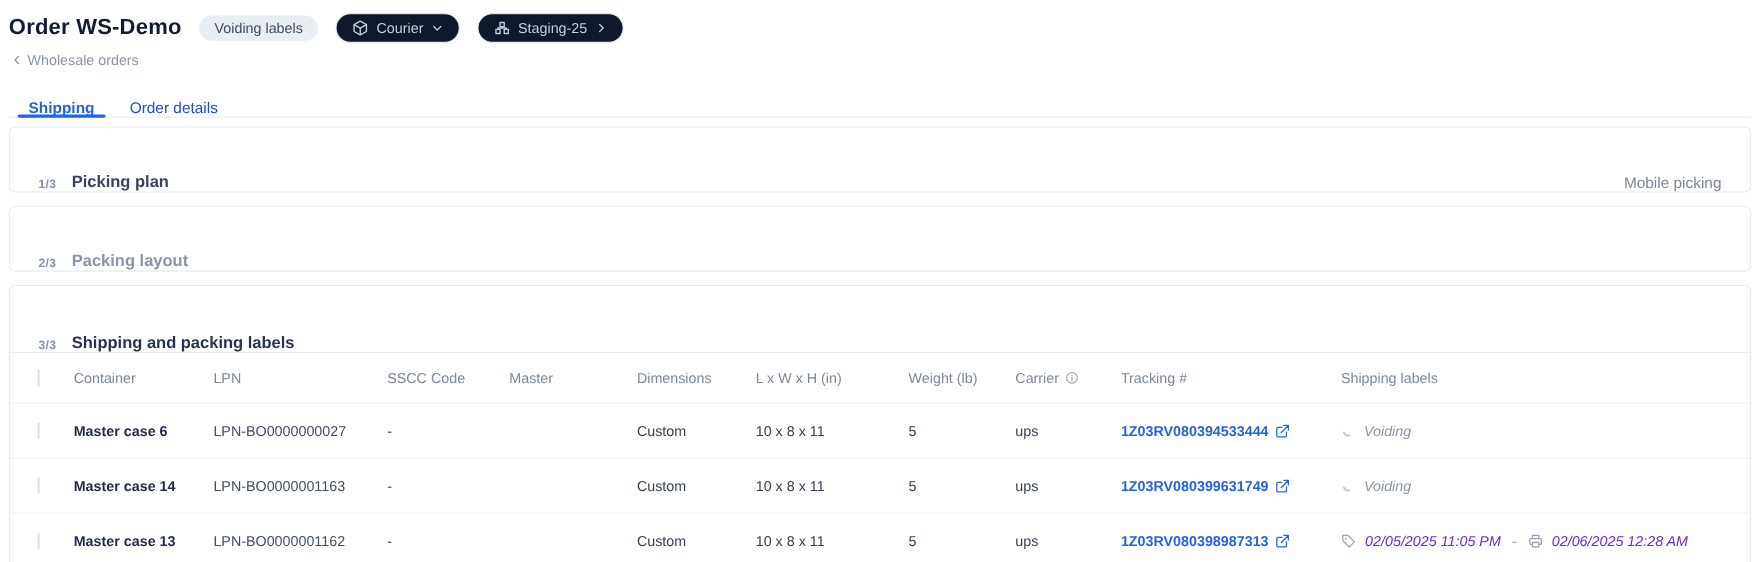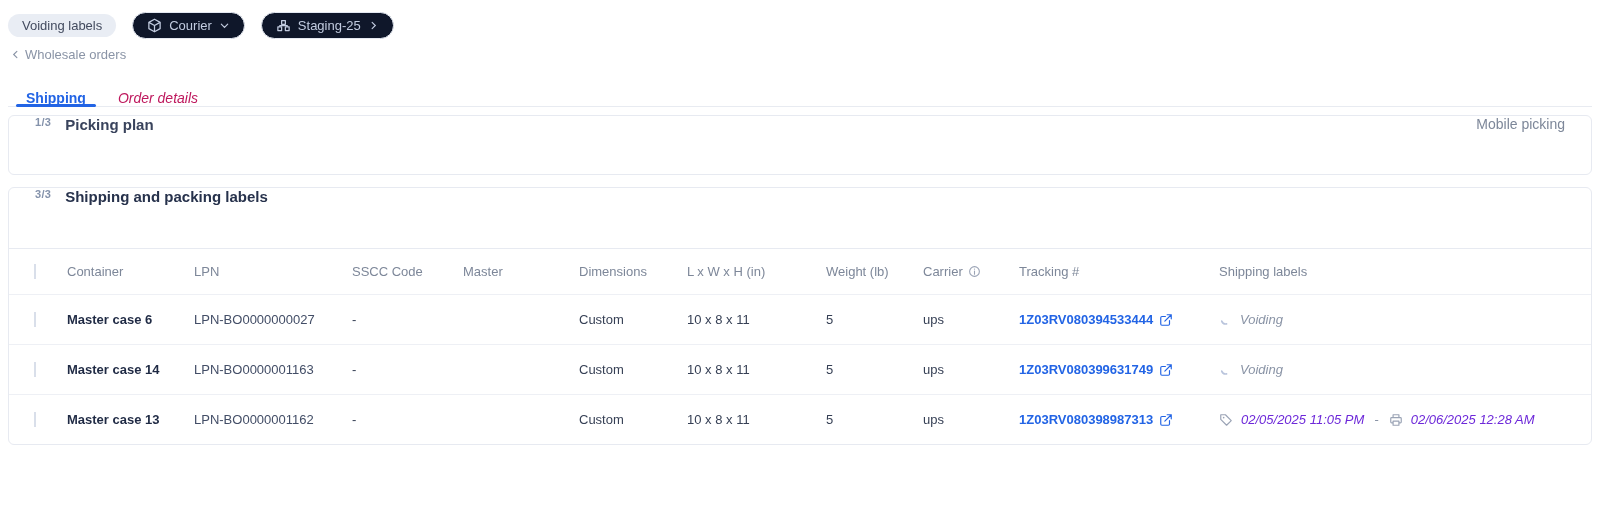--- a/index.html
+++ b/index.html
@@ -16,28 +16,28 @@
     border-radius:15px; padding:5px 14px; font-size:13px; color:#c2cce0; background:#0f172a; cursor:default; }
   .pill-btn svg { display:block; }
   .breadcrumb { display:flex; align-items:center; gap:4px; margin:8px 0 0 2px;
     font-size:13px; color:#8a94a6; cursor:pointer; }
 
   
   .tabs { display:flex; gap:28px; margin-top:20px; padding-left:16px;
     border-bottom:1px solid #e8ebf1; }
   .tab { font-size:14px; padding:8px 2px 0 2px; cursor:pointer; position:relative; }
   .tab.active { color:#2264e5; font-weight:bold; }
-  .tab.inactive { color:#be185d;font-style:italic; }
+  .tab.inactive { color:#1d4ed8; }
   .tab.active::after { content:""; position:absolute; left:-8px; right:-8px; bottom:-1px;
     height:3px; background:#2264e5; border-radius:2px; }
 
   
   .card { border:1px solid #e7eaf1; border-radius:6px; background:#fff; margin-top:12px; }
   .card.first { margin-top:8px; }
-  .section-head { display:flex; align-items:flex-start; height:58px; padding:0 26px; }
+  .section-head { display:flex; align-items:flex-end; height:58px; padding:0 26px; }
   .step-label { font-size:11px; font-weight:bold; color:#8492ab; margin-right:14px; letter-spacing:.3px; }
   .section-title { font-size:15px; font-weight:bold; }
   .t-dark { color:#39435c; }
   .t-muted { color:#8894a8; }
   .t-darker { color:#27324c; }
   .section-action { margin-left:auto; font-size:14px; color:#7d8799; cursor:pointer; }
 
   
   .grid-row { display:grid; align-items:center; padding-left:25px;
     grid-template-columns:33px 127px 158px 111px 116px 108px 139px 97px 96px 200px minmax(0,1fr); }
@@ -56,20 +56,21 @@
   .date-text { color:#6d28d9; }
   .sep { color:#8a94a6; margin:0 2px; }
   .icon { display:inline-flex; flex:none; }
 </style>
 </head>
 <body>
 
 <div class="page">
 
   <div class="header-row">
+    <div class="page-title">Order WS-Demo</div>
     <div class="status-badge">Voiding labels</div>
 
     <div class="pill-btn">
       <span class="icon">
         <svg width="15" height="15" viewBox="0 0 24 24" fill="none" stroke="#c2cce0" stroke-width="2" stroke-linejoin="round">
           <path d="M12 2 L21 7 V17 L12 22 L3 17 V7 Z"></path>
             <path d="M3 7 L12 12 L21 7 M12 12 V22"></path>
         </svg>
       </span>
       <span>Courier</span>
@@ -113,20 +114,26 @@
   </div>
 
   <div class="card first">
     <div class="section-head">
       <span class="step-label">1/3</span>
       <span class="section-title t-dark">Picking plan</span>
       <span class="section-action">Mobile picking</span>
     </div>
   </div>
 
+  <div class="card">
+    <div class="section-head">
+      <span class="step-label">2/3</span>
+      <span class="section-title t-muted">Packing layout</span>
+    </div>
+  </div>
 
   <div class="card">
     <div class="section-head" style="height:60px;">
       <span class="step-label">3/3</span>
       <span class="section-title t-darker">Shipping and packing labels</span>
     </div>
 
     <div class="grid-row thead">
       <div class="cell"><span class="cb"></span></div>
       <div class="cell">Container</div>

